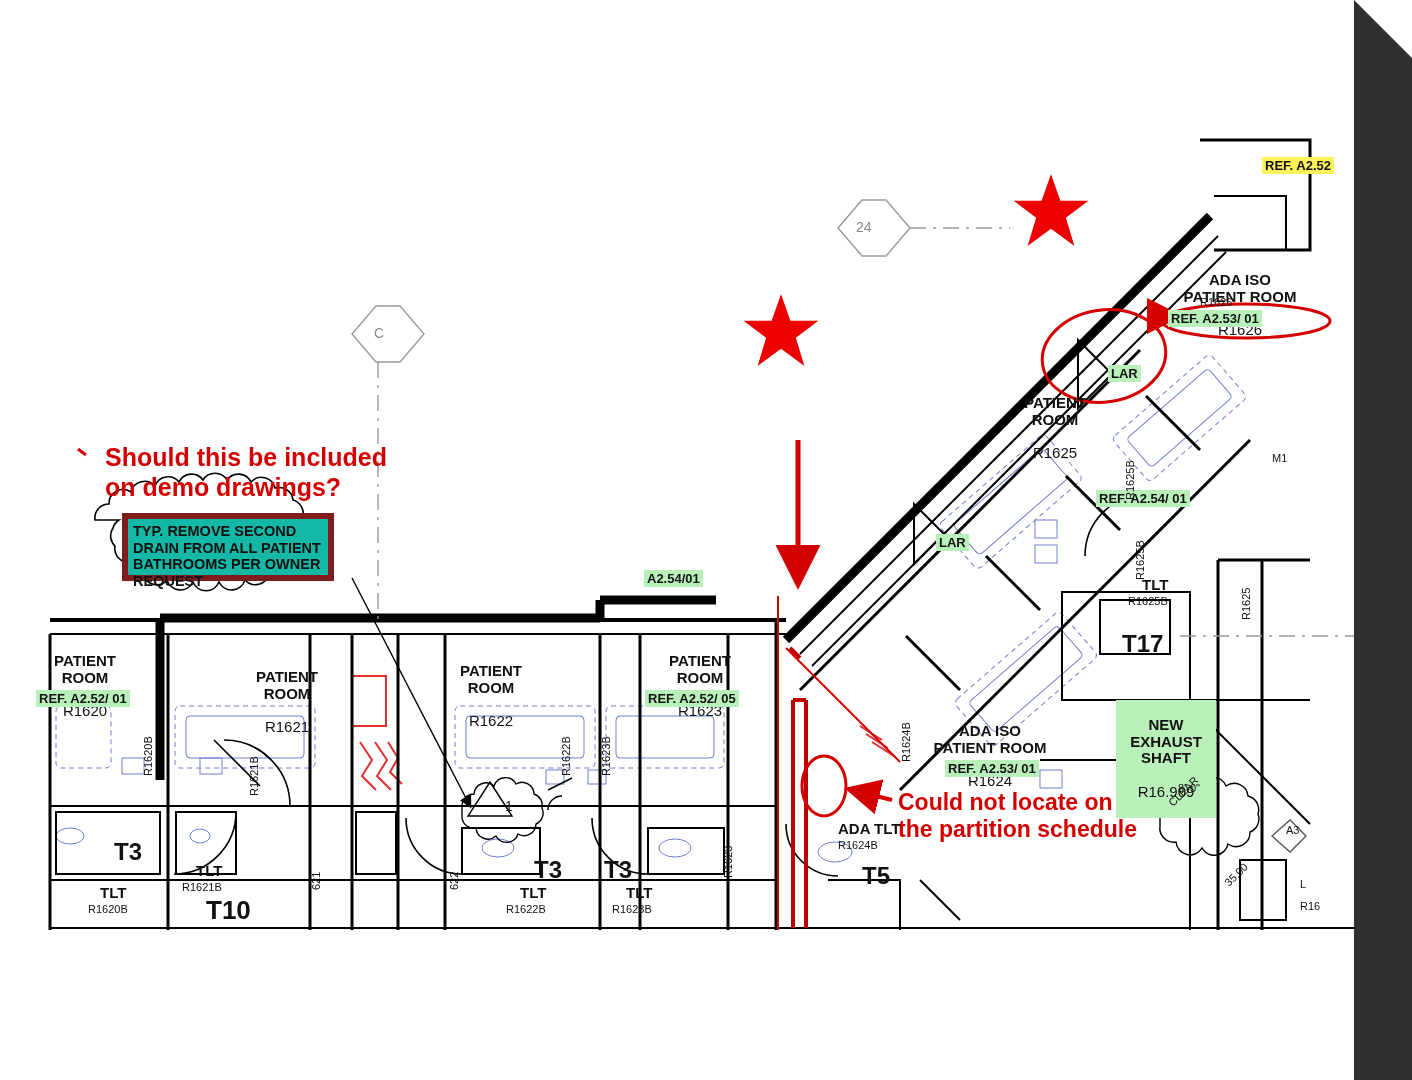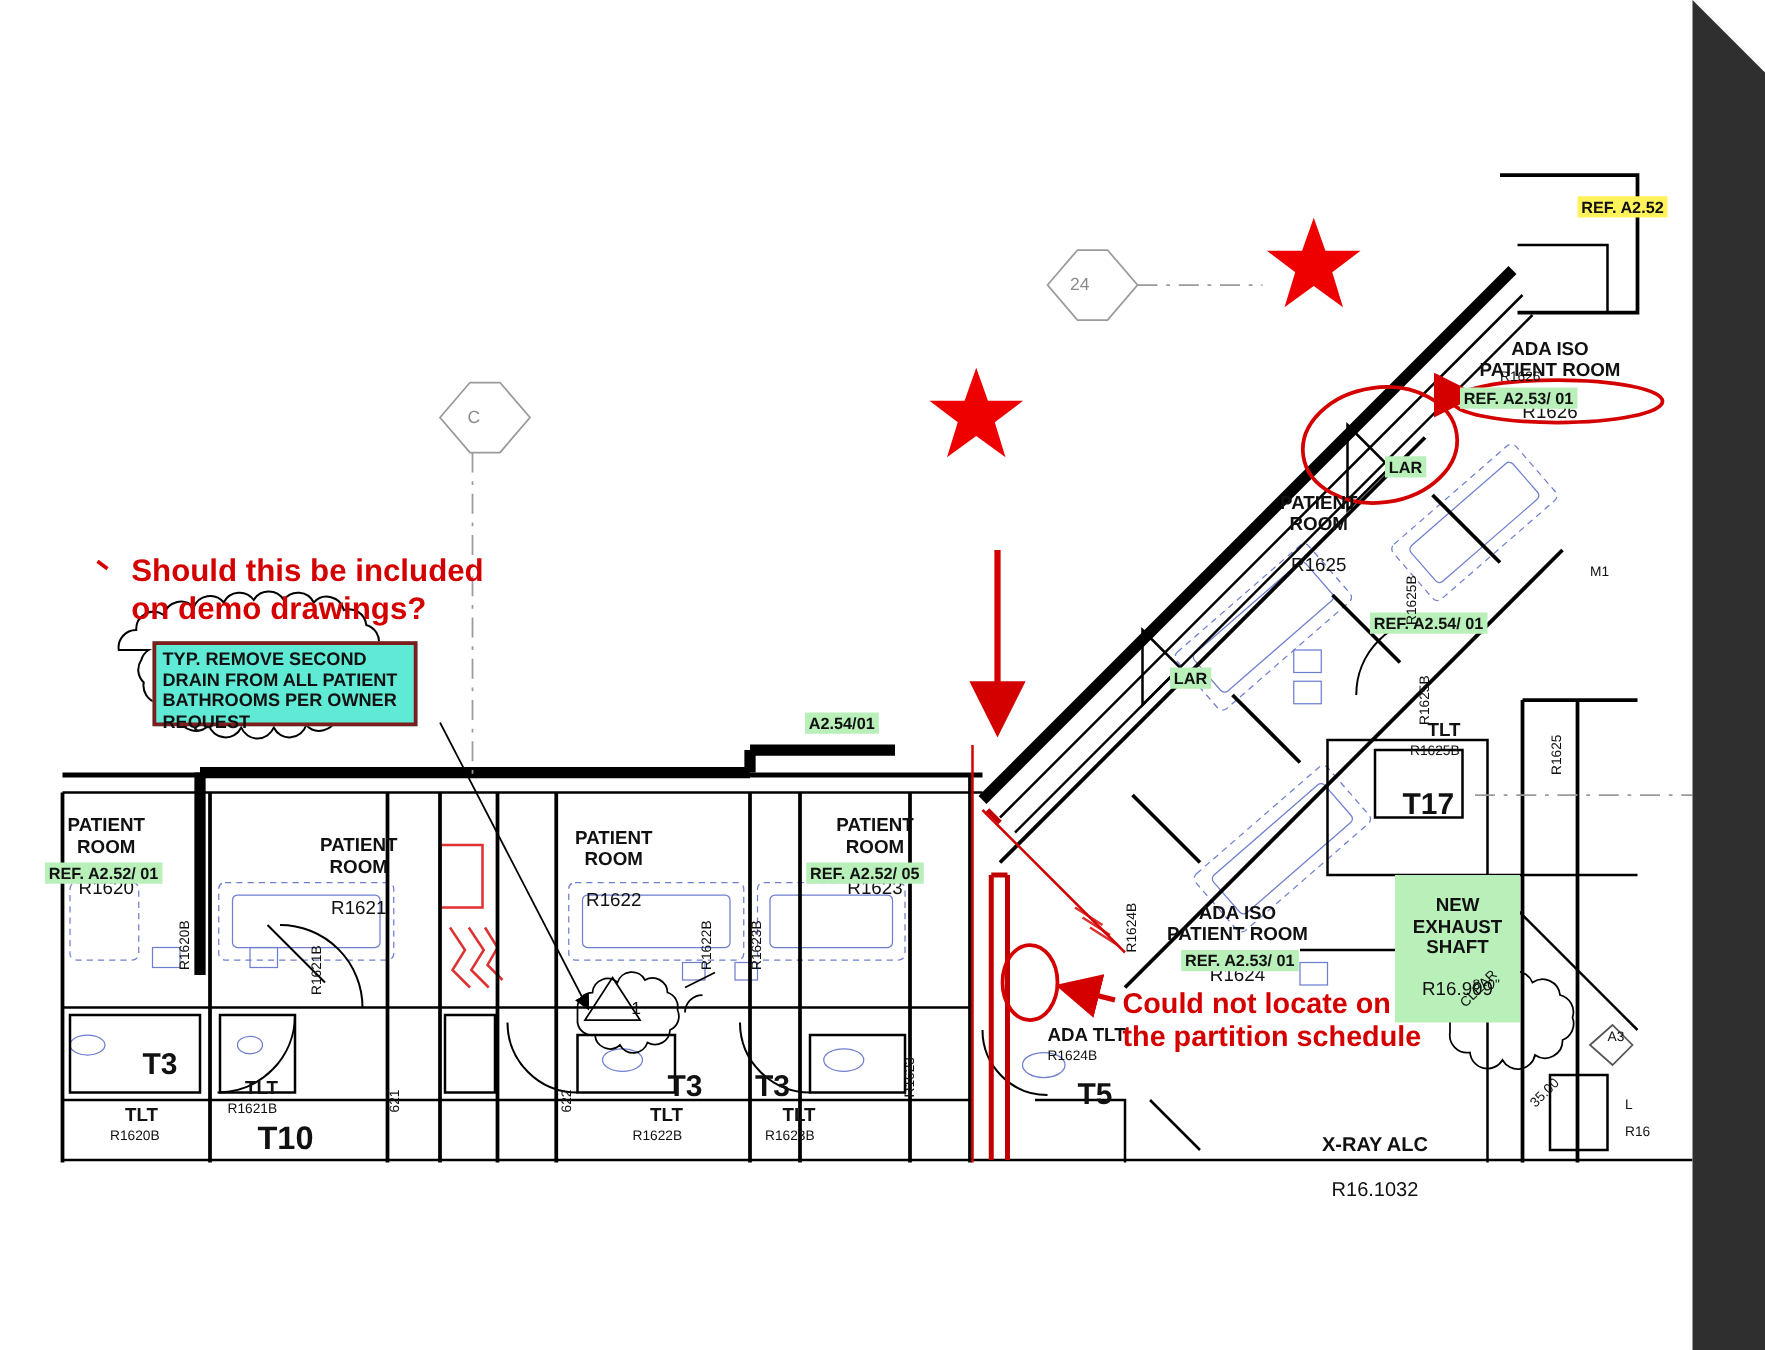--- a/index.html
+++ b/index.html
@@ -84,22 +84,22 @@
     top: 495px;
     width: 290px;
     height: 110px;
   }
   .callout-rect {
     position: absolute;
     left: 42px;
     top: 18px;
     width: 212px;
     height: 68px;
-    border: 3px solid #7f1d1d;
-    background: #5eead4;
+    border: 6px solid #7f1d1d;
+    background: #14b8a6;
     box-sizing: border-box;
     padding: 4px 5px;
     font-size: 14.5px;
     font-weight: bold;
     color: #111;
     line-height: 1.15;
     font-family: "Liberation Sans", sans-serif;
     white-space: pre-line;
   }
 
@@ -406,24 +406,20 @@
       <div>ADA ISO
 PATIENT ROOM</div>
       <div class="num">R1626</div>
     </div>
     <div class="room" style="left:1116px; top:700px; width:100px; font-size:15px; background:#b9f0ba;">
       <div>NEW
 EXHAUST
 SHAFT</div>
       <div class="num">R16.909</div>
     </div>
-    <div class="room" style="left:1020px; top:890px; width:160px; font-size:16px;">
-      <div>X-RAY ALC</div>
-      <div class="num">R16.1032</div>
-    </div>
 
     <div class="ref" style="left:36px; top:690px;">REF. A2.52/ 01</div>
     <div class="ref" style="left:645px; top:690px;">REF. A2.52/ 05</div>
     <div class="ref" style="left:945px; top:760px;">REF. A2.53/ 01</div>
     <div class="ref" style="left:1168px; top:310px;">REF. A2.53/ 01</div>
     <div class="ref" style="left:1096px; top:490px;">REF. A2.54/ 01</div>
     <div class="ref yellow" style="left:1262px; top:157px;">REF. A2.52</div>
     <div class="ref" style="left:644px; top:570px;">A2.54/01</div>
     <div class="ref" style="left:1108px; top:365px;">LAR</div>
     <div class="ref" style="left:936px; top:534px;">LAR</div>

